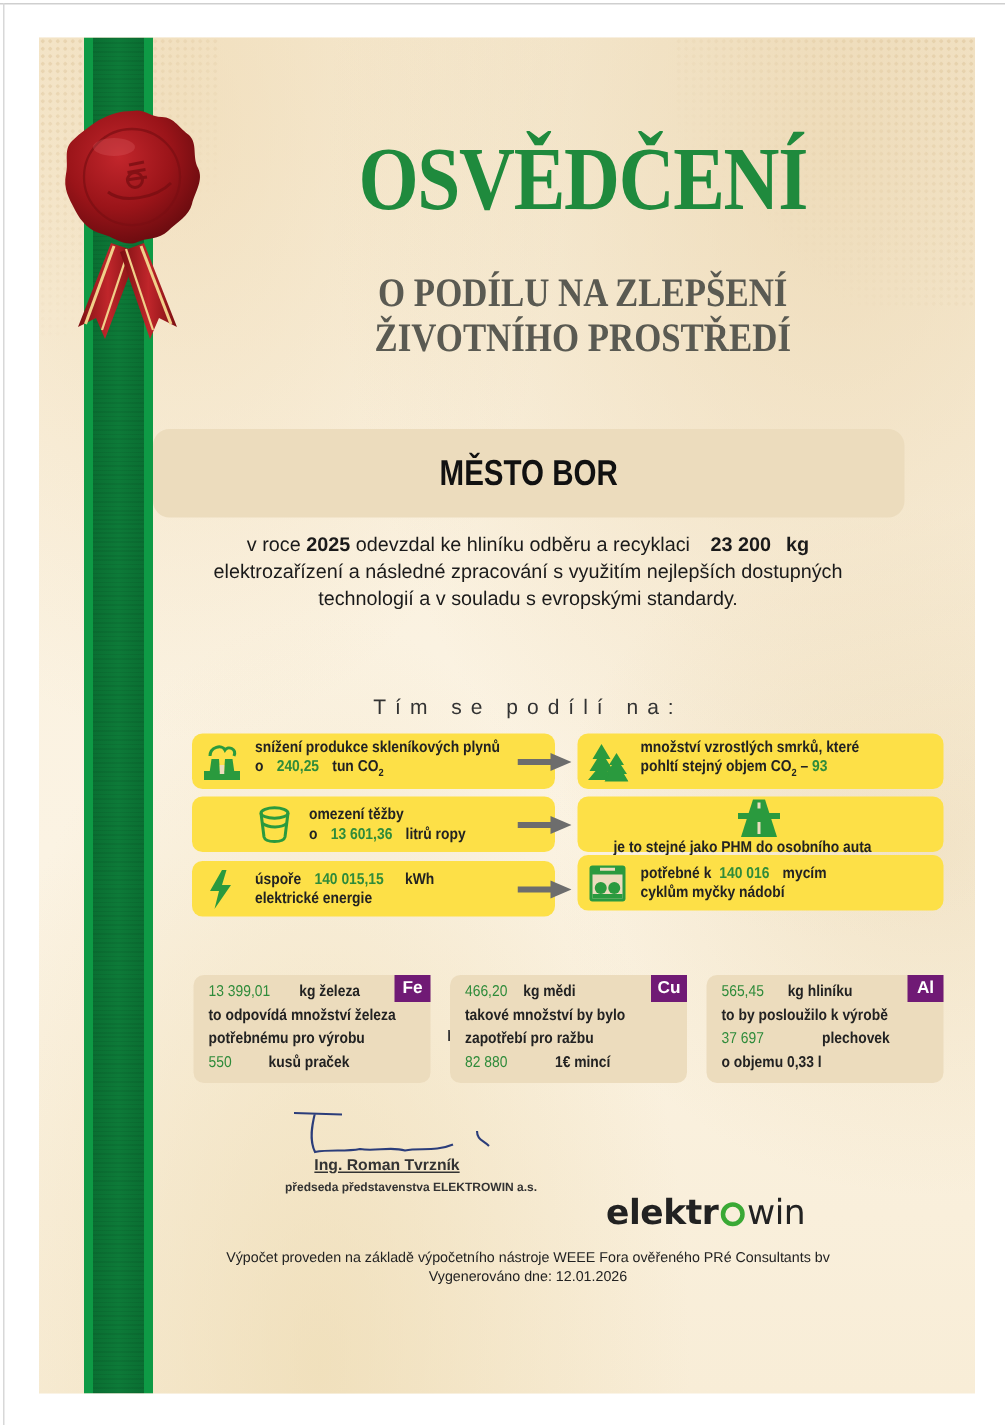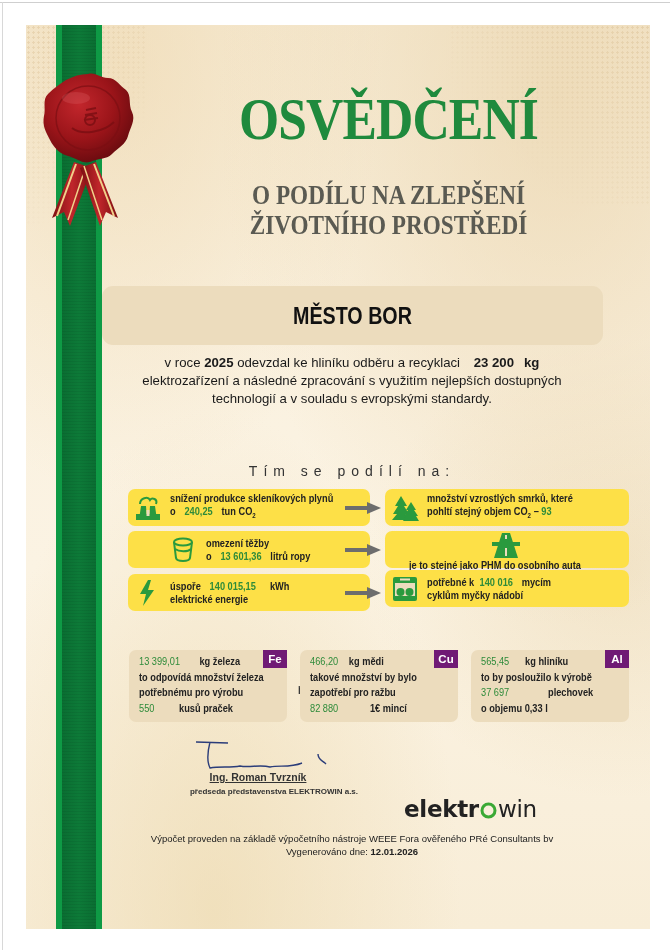--- a/index.html
+++ b/index.html
@@ -129,21 +129,21 @@
     font-size: 23px; font-weight: bold; color: #222; letter-spacing: -0.3px;
     display: flex; align-items: baseline; font-family: "DejaVu Sans", sans-serif; margin-top: 36px;
   }
   .logo .thin { font-weight: normal; }
   .logo .o-ring { display: inline-block; width: 17px; height: 17px; margin: 0 1px; position: relative; top: 2px; }
 
   .footer {
     position: absolute; left: 96px; top: 832px; width: 512px; text-align: center;
     font-size: 9.5px; line-height: 13px; color: #222;
   }
-  .footer b { font-weight: bold; }
+  .footer b { font-weight: normal; }
 </style>
 </head>
 <body>
 
 <div class="frame-top"></div>
 <div class="frame-left"></div>
 
 <div class="page">
   <div class="halftone"></div>
   <div class="halftone left"></div>

